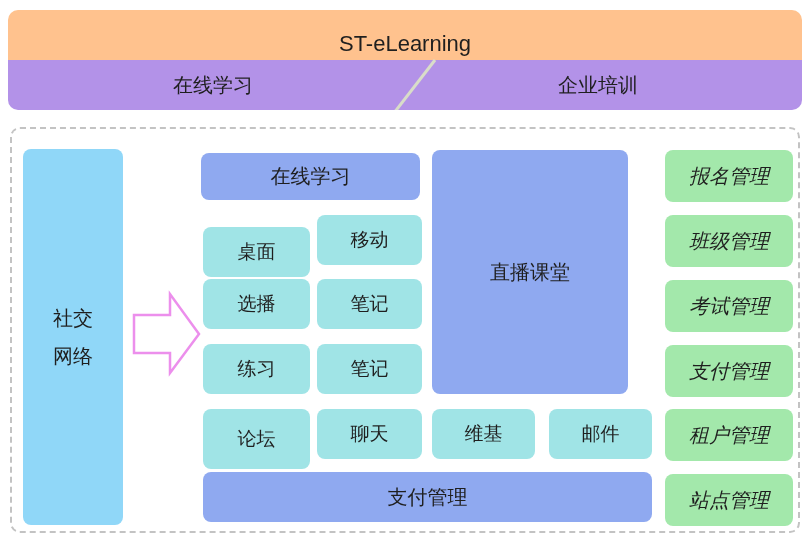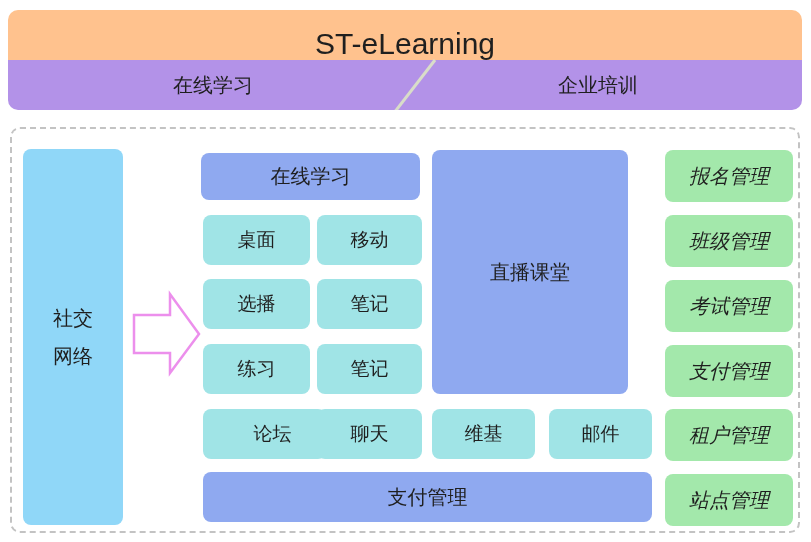--- a/index.html
+++ b/index.html
@@ -4,21 +4,21 @@
 <style>
   html,body { margin:0; padding:0; background:#ffffff; }
   body { font-family:"Liberation Sans","DejaVu Sans",sans-serif; color:#1f1f1f; }
   .stage { position:relative; width:811px; height:542px; background:#ffffff; overflow:hidden; }
 
   
   .banner { position:absolute; left:8px; top:10px; width:794px; height:100px;
             border-radius:10px; overflow:hidden; }
   .banner-top { position:absolute; left:0; top:0; width:100%; height:67px;
                 background:#FFC28E; display:flex; align-items:center; justify-content:center;
-                font-size:30px;text-align:right; }
+                font-size:22px;text-align:right; }
   .banner-bottom { position:absolute; left:0; top:50px; width:100%; height:50px;
                    background:#B392E8; }
   .tab-label { position:absolute; top:0; height:50px; display:flex; align-items:center;
                justify-content:center; font-size:20px; }
   .tab-left  { left:0;   width:410px; }
   .tab-right { left:400px; width:380px; }
   .divider-svg { position:absolute; left:0; top:0; }
 
   
   .main { position:absolute; left:10px; top:127px; width:790px; height:406px;
@@ -30,27 +30,27 @@
   .blue  { background:#8FA9F0; }
   .cyan  { background:#A0E4E6; }
   .green { background:#A3E8AB; }
 
   .social { left:11px; top:20px; width:100px; height:376px; font-size:20px;
             line-height:38px; text-align:center; flex-direction:column; }
   .arrow-wrap { position:absolute; left:118px; top:160px; width:82px; height:90px; }
 
   
   .hdr      { left:189px; top:24px;  width:219px; height:47px; font-size:20px; }
-  .r1c1 { left:191px; top:86px;  width:107px; height:50px; }
+  .r1c1 { left:191px; top:98px;  width:107px; height:50px; }
   .r1c2 { left:305px; top:86px;  width:105px; height:50px; }
   .r2c1 { left:191px; top:150px; width:107px; height:50px; }
   .r2c2 { left:305px; top:150px; width:105px; height:50px; }
   .r3c1 { left:191px; top:215px; width:107px; height:50px; }
   .r3c2 { left:305px; top:215px; width:105px; height:50px; }
-  .r4c1 { left:191px; top:280px; width:107px; height:50px;padding-left:16px; }
+  .r4c1 { left:191px; top:280px; width:107px; height:60px; }
   .r4c2 { left:305px; top:280px; width:105px; height:50px; }
   .r4c3 { left:420px; top:280px; width:103px; height:50px; }
   .r4c4 { left:537px; top:280px; width:103px; height:50px; }
   .live     { left:420px; top:21px;  width:196px; height:244px; font-size:20px; }
   .resource { left:191px; top:343px; width:449px; height:50px;  font-size:20px; }
 
   
   .mgmt { left:653px; width:128px; height:52px; font-size:20px;font-style:italic; }
   .m0 { top:21px; }  .m1 { top:86px; }  .m2 { top:151px; }
   .m3 { top:216px; } .m4 { top:280px; } .m5 { top:345px; }

